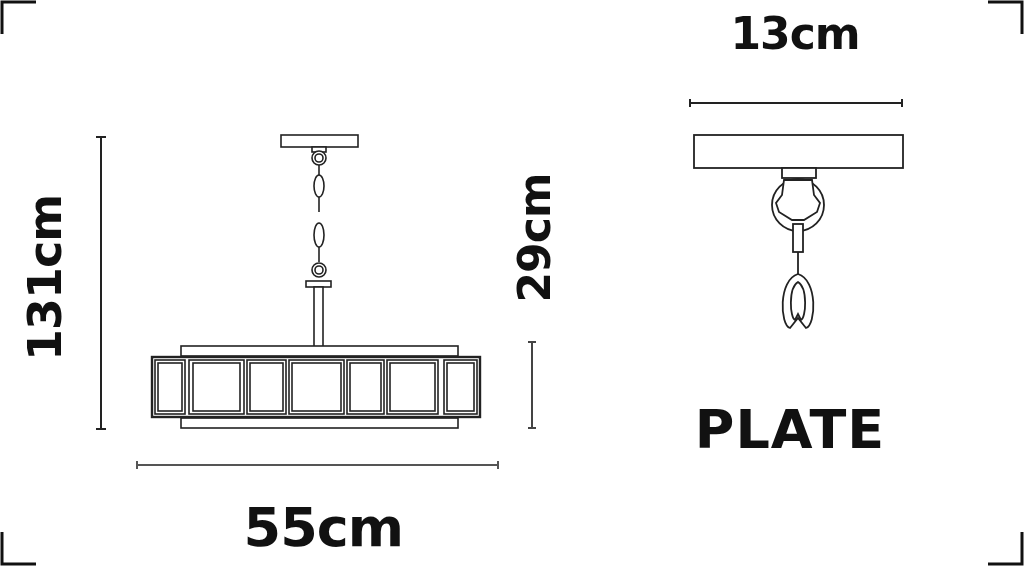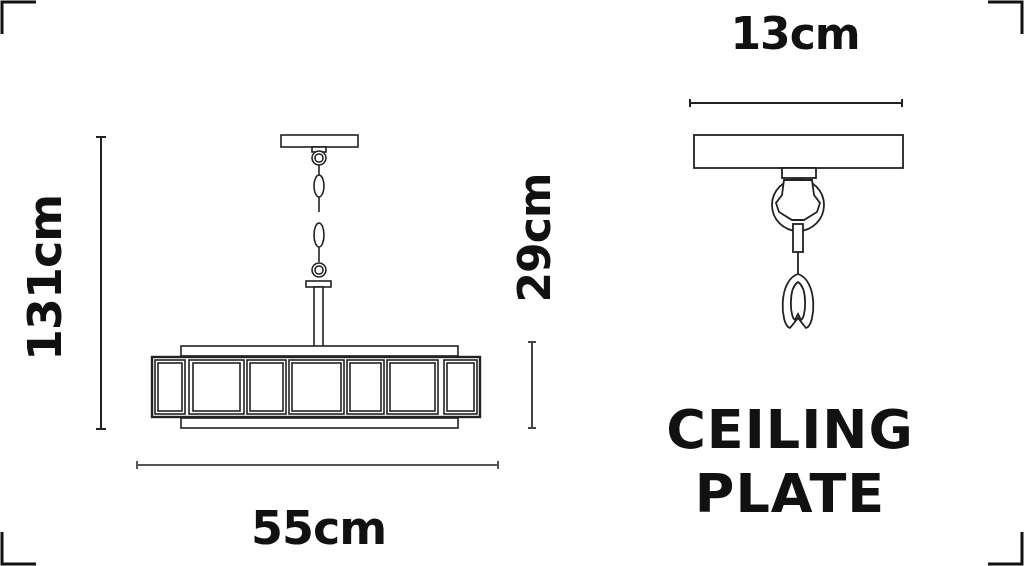--- a/index.html
+++ b/index.html
@@ -1,20 +1,20 @@
 <!DOCTYPE html>
 <html><head>
   <meta charset="utf-8">
   <style>
     html, body { margin: 0; padding: 0; background: #ffffff; }
     body { width: 1024px; height: 566px; position: relative; overflow: hidden; font-family: "DejaVu Sans", sans-serif; }
     .canvas { position: absolute; left: 0; top: 0; width: 1024px; height: 566px; }
     .label { position: absolute; color: #111111; font-weight: bold; font-family: "DejaVu Sans", sans-serif; white-space: nowrap; letter-spacing: -1px; }
     .rot { transform: rotate(-90deg); transform-origin: center center; }
-    #lbl-width { left: 251px; top: 500px; width: 160px; text-align: left; font-size: 46px; line-height: 56px; }
+    #lbl-width { left: 243px; top: 500px; width: 160px; text-align: right; font-size: 54px; line-height: 56px; }
     #lbl-height { left: -35px; top: 253px; width: 160px; text-align: center; font-size: 46px; line-height: 56px; }
     #lbl-drop { left: 465px; top: 212px; width: 140px; text-align: center; font-size: 44px; line-height: 52px; }
     #lbl-plate { left: 700px; top: 8px; width: 190px; text-align: center; font-size: 44px; line-height: 52px; }
     #lbl-title { left: 640px; top: 398px; width: 300px; text-align: center; font-size: 54px; line-height: 64px; letter-spacing: 1px; }
   </style>
 </head>
 <body>
 
 <svg class="canvas" width="1024" height="566" viewBox="0 0 1024 566" xmlns="http://www.w3.org/2000/svg">
   <g stroke="#111" stroke-width="3" fill="none">
@@ -94,15 +94,14 @@
     <path d="M798,274 C778,280 780,325 790,328 L798,318 L806,328 C816,325 818,280 798,274 Z"></path>
     <path d="M798,282 C788,288 790,318 795,320 L798,314 L801,320 C806,318 808,288 798,282 Z"></path>
   </g>
 </svg>
 
 <div id="lbl-width" class="label">55cm</div>
 <div id="lbl-height" class="label rot">131cm</div>
 <div id="lbl-drop" class="label rot">29cm</div>
 <div id="lbl-plate" class="label">13cm</div>
 <div id="lbl-title" class="label">
-  <div>CEILING</div>
   <div>PLATE</div>
 </div>
 
 </body></html>

